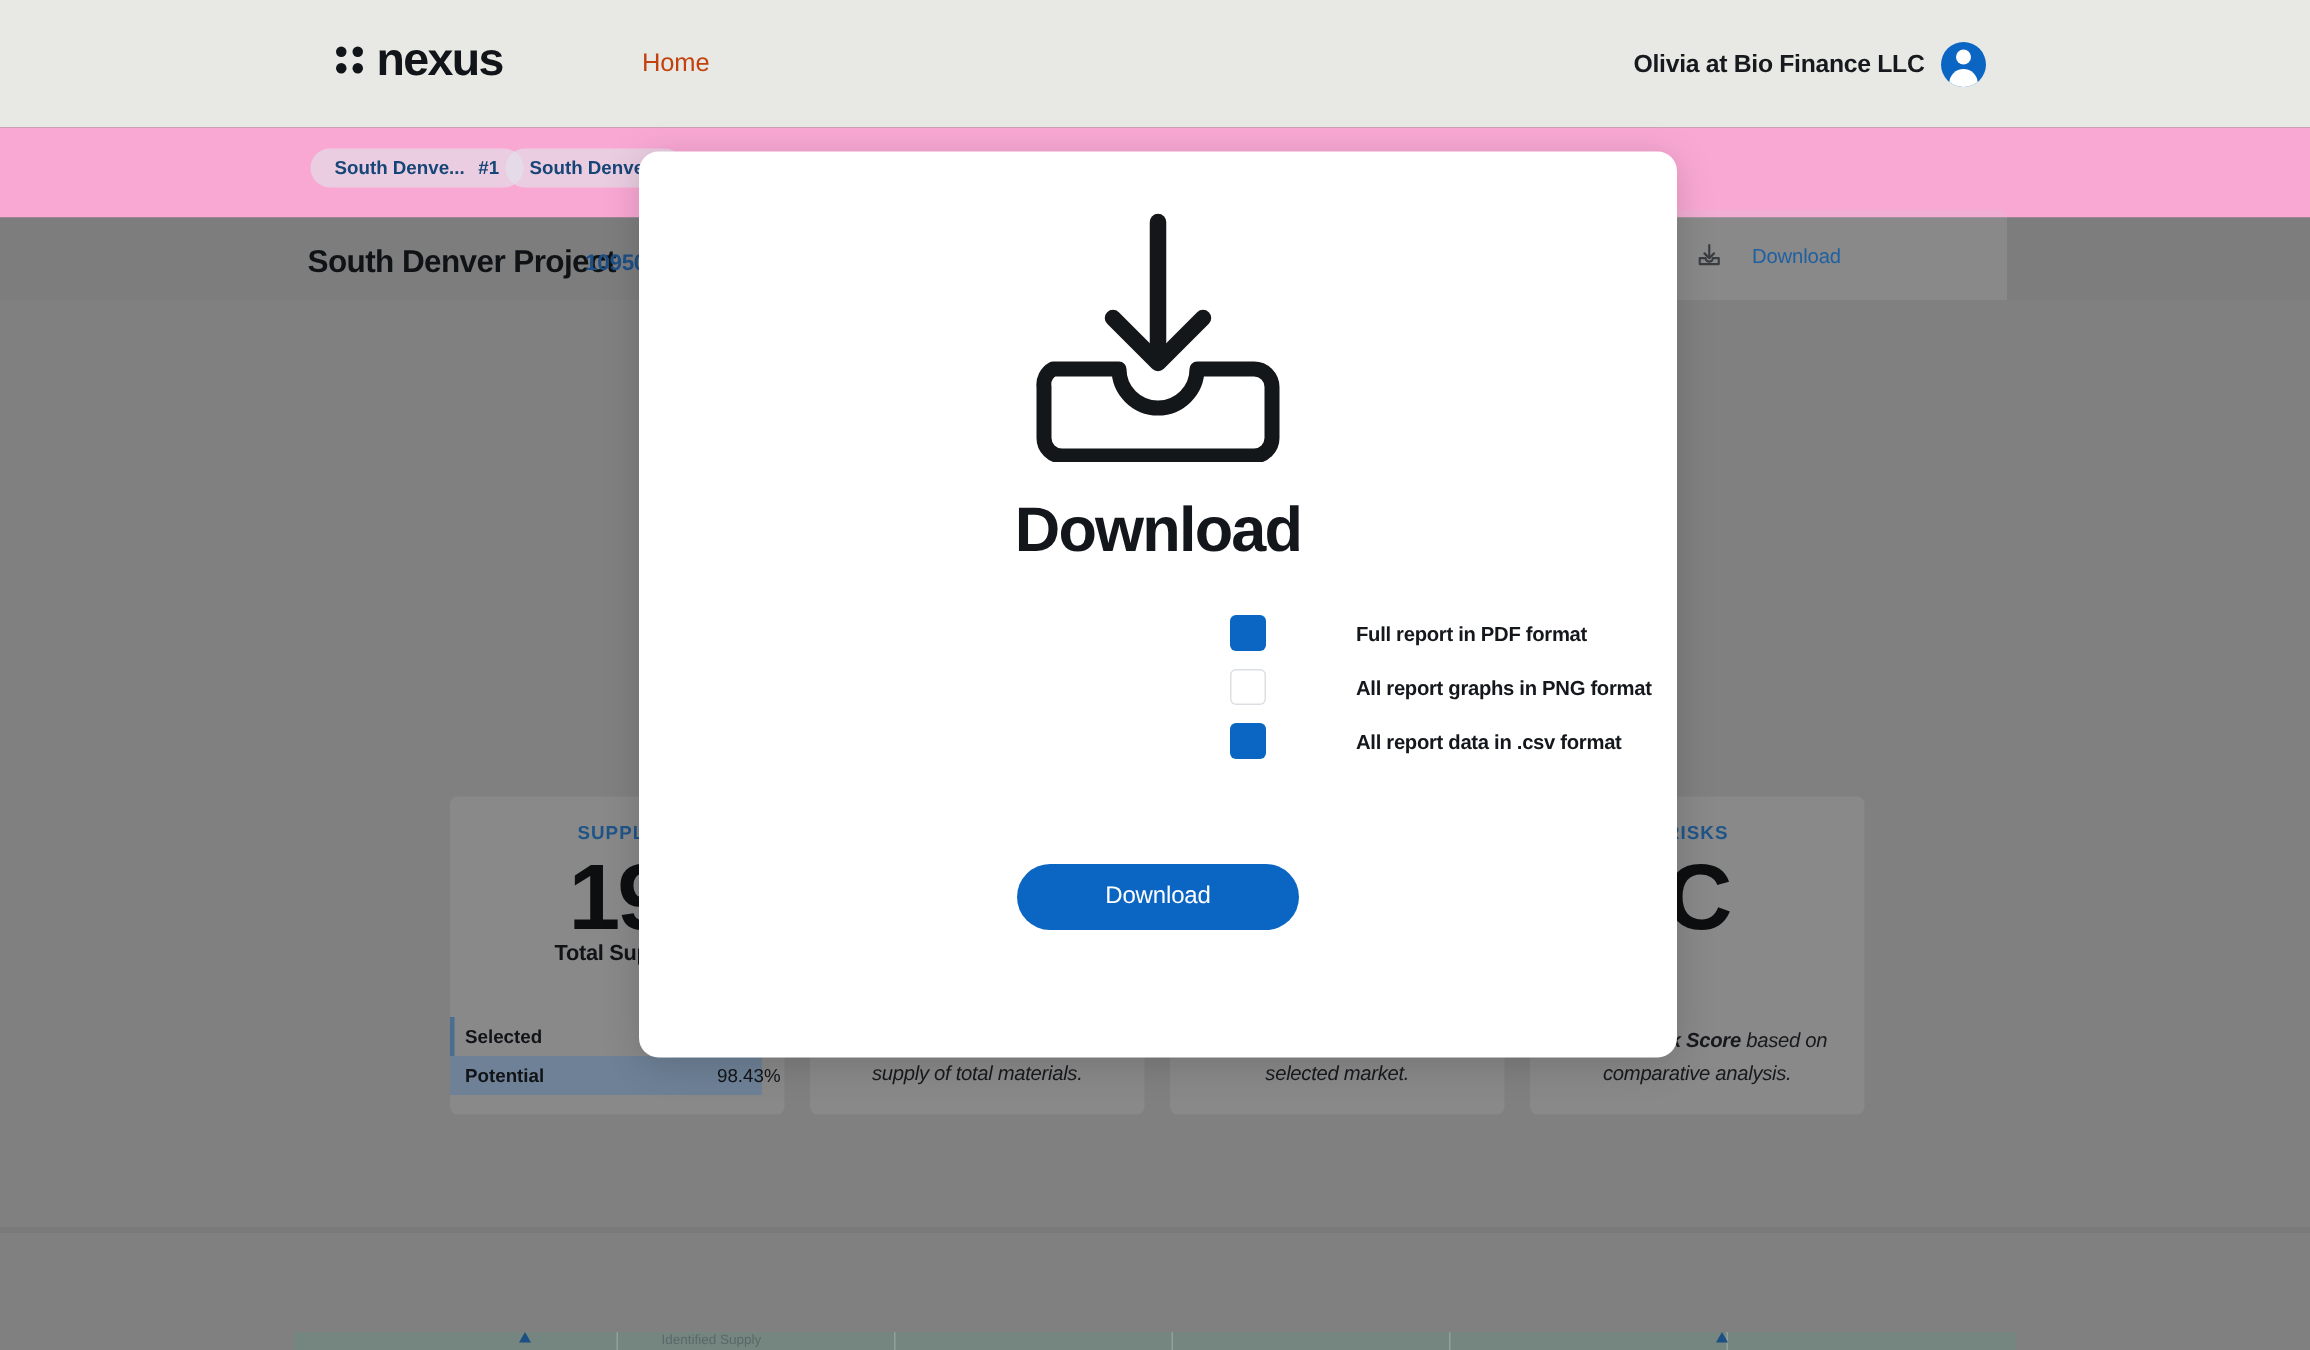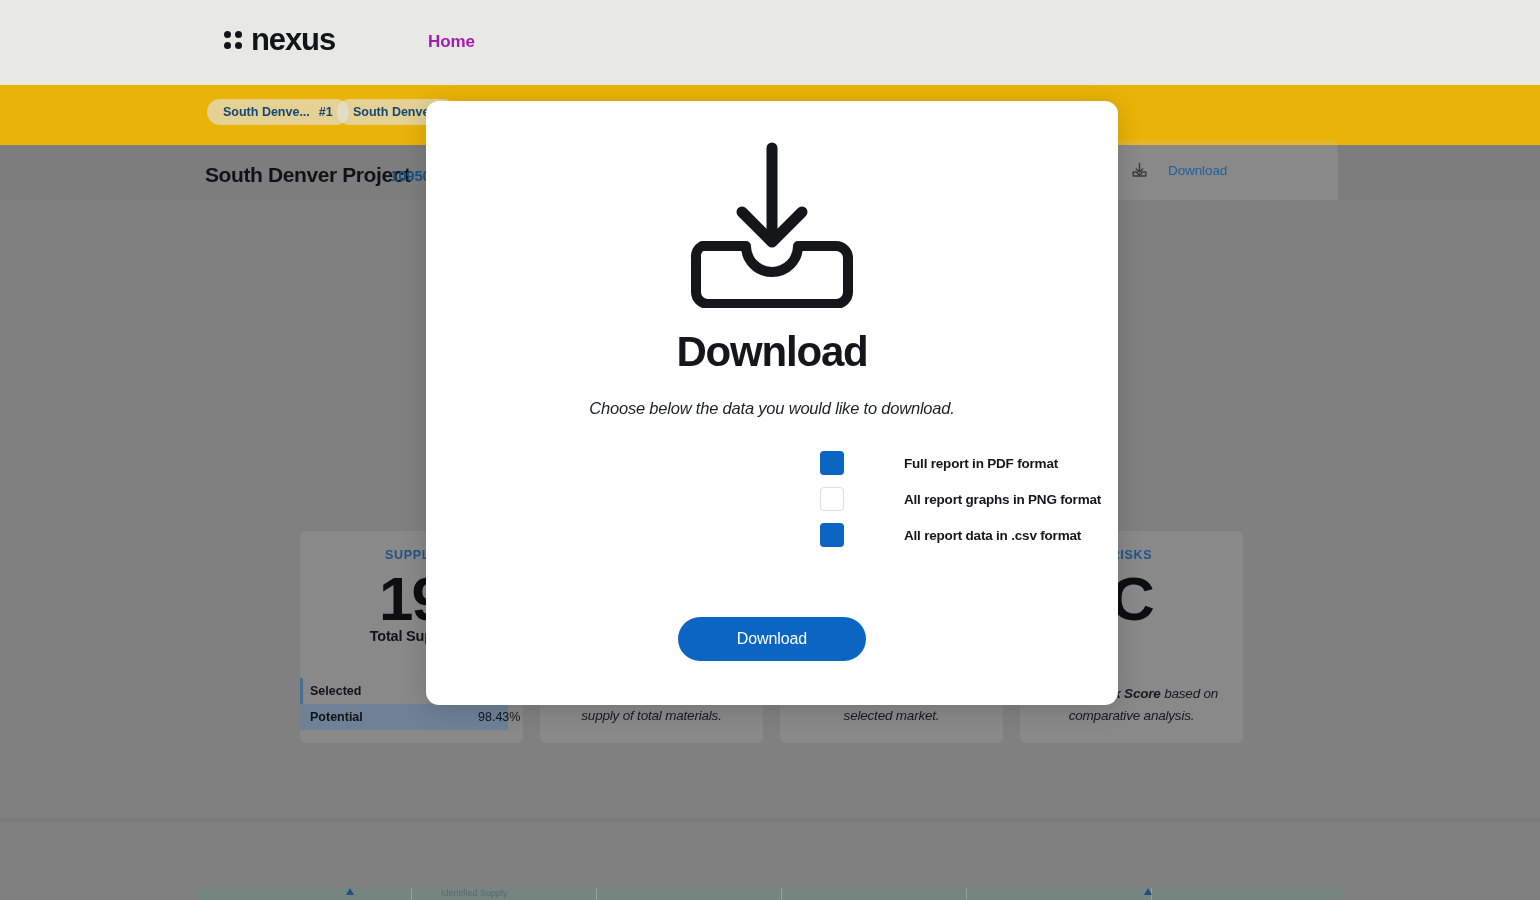--- a/index.html
+++ b/index.html
@@ -17,40 +17,40 @@
     background: #e8e9e4;
     display: flex; align-items: center;
   }
   .logo-wrap { position: absolute; left: 224px; top: 24px; display: flex; align-items: center; gap: 9px; }
   .logo-dots { display: grid; grid-template-columns: 7px 7px; grid-template-rows: 7px 7px; gap: 4px; }
   .logo-dots i { display: block; width: 7px; height: 7px; border-radius: 50%; background: #111418; }
   .logo-text { font-size: 31px; font-weight: 700; letter-spacing: -1.1px; color: #111418; line-height: 1; }
 
   .nav-home {
     position: absolute; left: 428px; top: 32px;
-    font-size: 17px; font-weight: 700; color: #a21caf; letter-spacing: -0.1px;
+    font-size: 17px; font-weight: 400; color: #c2410c; letter-spacing: -0.1px;
   }
 
   .user-wrap { position: absolute; right: 216px; top: 28px; display: flex; align-items: center; gap: 11px; }
   .user-name { font-size: 16.5px; font-weight: 700; color: #16191d; letter-spacing: -0.2px; }
   .avatar {
     width: 30px; height: 30px; border-radius: 50%; background: #0a66c2;
     position: relative; overflow: hidden; flex: 0 0 auto;
   }
   .avatar::before { content:""; position:absolute; left:50%; top:5px; transform:translateX(-50%);
     width: 10px; height: 10px; border-radius: 50%; background:#fff; }
   .avatar::after { content:""; position:absolute; left:50%; top:18px; transform:translateX(-50%);
     width: 19px; height: 15px; border-radius: 10px 10px 0 0; background:#fff; }
 
   
   .dim-layer { position: absolute; left: 0; top: 85px; width: 1540px; height: 815px; background: #808080; }
 
   .tabstrip {
     position: absolute; left: 0; top: 85px; width: 1540px; height: 60px;
-    background: #eab308;
+    background: #f9a8d4;
   }
   .tab-pill {
     position: absolute; top: 14px; height: 26px;
     background: rgba(225,228,232,0.62);
     border-radius: 13px;
     display: flex; align-items: center; gap: 9px;
     padding: 0 16px;
     font-size: 12.5px; font-weight: 700; color: #164577; white-space: nowrap;
   }
   .tab-pill.t1 { left: 207px; }
@@ -221,20 +221,24 @@
     <div class="logo-wrap">
       <span class="logo-dots">
           <i></i>
           <i></i>
           <i></i>
           <i></i>
         </span>
       <span class="logo-text">nexus</span>
     </div>
     <div class="nav-home">Home</div>
+    <div class="user-wrap">
+      <span class="user-name">Olivia at Bio Finance LLC</span>
+      <span class="avatar"></span>
+    </div>
   </div>
 
   <div class="dim-layer"></div>
 
   <div class="tabstrip">
     <div class="tab-pill t1">
       <span>South Denve...</span>
       <span>#1</span>
     </div>
     <div class="tab-pill t2">
@@ -344,21 +348,20 @@
 
     <div class="modal-icon">
       <svg width="164" height="170" viewBox="0 0 164 170" fill="none" stroke="#14171a" stroke-width="11" stroke-linecap="round" stroke-linejoin="round">
         <path d="M82 10 L82 103"></path>
         <path d="M52 74 L82 104 L112 74"></path>
         <path d="M20 108 L12 108 A12 12 0 0 0 6 120 L6 154 A12 12 0 0 0 18 166 L146 166 A12 12 0 0 0 158 154 L158 120 A12 12 0 0 0 146 108 L108 108 A26 26 0 0 1 56 108 Z" stroke-width="10"></path>
       </svg>
     </div>
 
     <div class="modal-title">Download</div>
-    <div class="modal-sub">Choose below the data you would like to download.</div>
 
     <div class="options">
       <div class="opt-row">
         <span class="cbx on"></span>
         <span class="opt-label">Full report in PDF format</span>
       </div>
       <div class="opt-row">
         <span class="cbx off"></span>
         <span class="opt-label">All report graphs in PNG format</span>
       </div>

